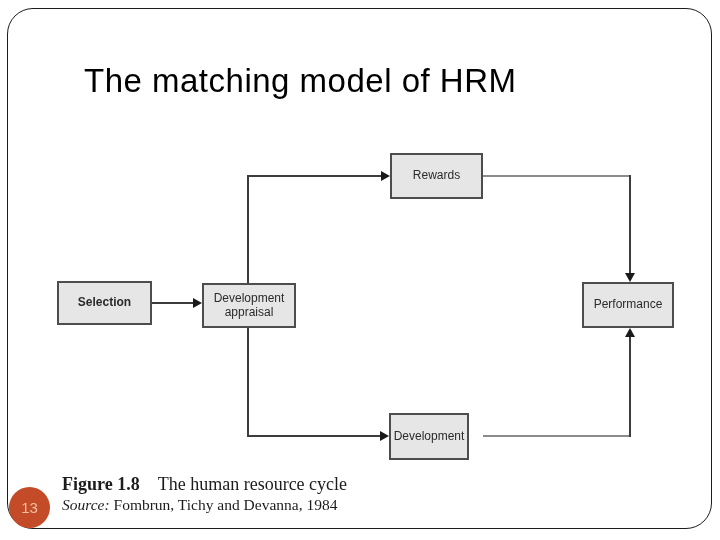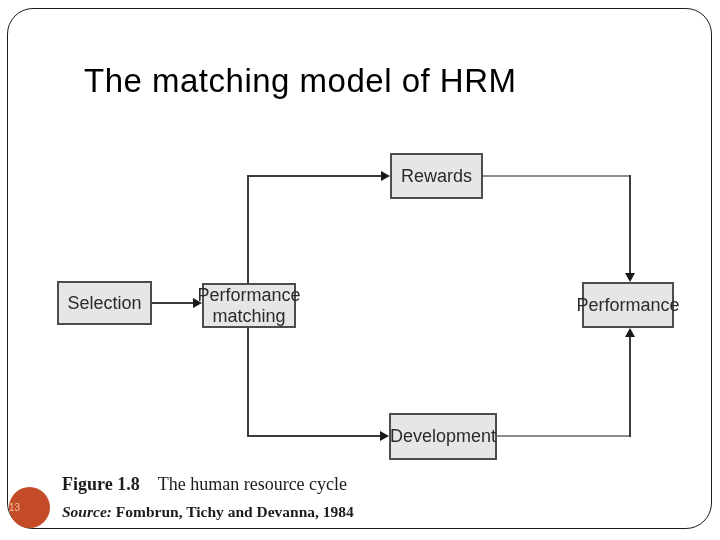--- a/index.html
+++ b/index.html
@@ -13,45 +13,45 @@
     box-sizing:border-box;
   }
   .slide-title{
     position:absolute;left:84px;top:62px;
     font-size:33px;color:#000000;letter-spacing:0.5px;white-space:nowrap;
   }
   
   .node{
     position:absolute;background:#e6e6e6;border:2px solid #4d4d4d;
     box-sizing:border-box;display:flex;align-items:center;justify-content:center;
-    font-size:18px;line-height:1.15;color:#2b2b2b;text-align:center;padding:2px;
+    font-size:12px;line-height:1.15;color:#2b2b2b;text-align:center;padding:2px;
   }
   .n-rewards{left:390px;top:153px;width:93px;height:46px;}
-  .n-selection{left:57px;top:281px;width:95px;height:44px;}
+  .n-selection{left:57px;top:281px;width:95px;height:44px;font-weight:bold;}
   .n-appraisal{left:202px;top:283px;width:94px;height:45px;}
   .n-performance{left:582px;top:282px;width:92px;height:46px;}
-  .n-development{left:389px;top:413px;width:108px;height:47px;}
+  .n-development{left:389px;top:413px;width:80px;height:47px;}
   
   .line{position:absolute;background:#3c3c3c;}
   .line.gray{background:#8c8c8c;}
   .head{position:absolute;width:0;height:0;}
   .head-right{border-top:5px solid transparent;border-bottom:5px solid transparent;border-left:9px solid #1a1a1a;}
   .head-down{border-left:5px solid transparent;border-right:5px solid transparent;border-top:9px solid #1a1a1a;}
   .head-up{border-left:5px solid transparent;border-right:5px solid transparent;border-bottom:9px solid #1a1a1a;}
   
   .caption{position:absolute;left:62px;top:474px;font-family:"Liberation Serif",serif;color:#1c1c1c;}
   .caption-line1{font-size:18px;}
   .caption-line1 .fig-label{font-weight:bold;margin-right:18px;}
-  .caption-line2{font-size:15.5px;margin-top:8px;font-weight:bold;}
+  .caption-line2{font-size:15.5px;margin-top:1px;}
   .caption-line2 .src-prefix{font-style:italic;}
   
   .page-badge{
     position:absolute;left:9px;top:487px;width:41px;height:41px;border-radius:50%;
-    background:#c44b27;display:flex;align-items:center;
-    color:#f3c0a0;font-size:10px;z-index:5;
+    background:#c44b27;display:flex;align-items:center;justify-content:center;
+    color:#f3c0a0;font-size:15px;z-index:5;
   }
 </style>
 </head>
 <body>
 
 <div class="slide-frame"></div>
 
 <div class="slide-title">The matching model of HRM</div>
 
 <div>
@@ -70,21 +70,21 @@
   <div class="line" style="left:247px;top:328px;width:2px;height:109px;"></div>
   <div class="line" style="left:247px;top:435px;width:133px;height:2px;"></div>
   <div class="head head-right" style="left:380px;top:431px;"></div>
 
   <div class="line gray" style="left:483px;top:435px;width:147px;height:2px;"></div>
   <div class="line" style="left:629px;top:337px;width:2px;height:100px;"></div>
   <div class="head head-up" style="left:625px;top:328px;"></div>
 
   <div class="node n-rewards">Rewards</div>
   <div class="node n-selection">Selection</div>
-  <div class="node n-appraisal">Performance matching</div>
+  <div class="node n-appraisal">Development appraisal</div>
   <div class="node n-performance">Performance</div>
   <div class="node n-development">Development</div>
 </div>
 
 <div class="caption">
   <div class="caption-line1">
     <span class="fig-label">Figure 1.8</span><span>The human resource cycle</span>
   </div>
   <div class="caption-line2">
     <span class="src-prefix">Source:</span><span> Fombrun, Tichy and Devanna, 1984</span>

